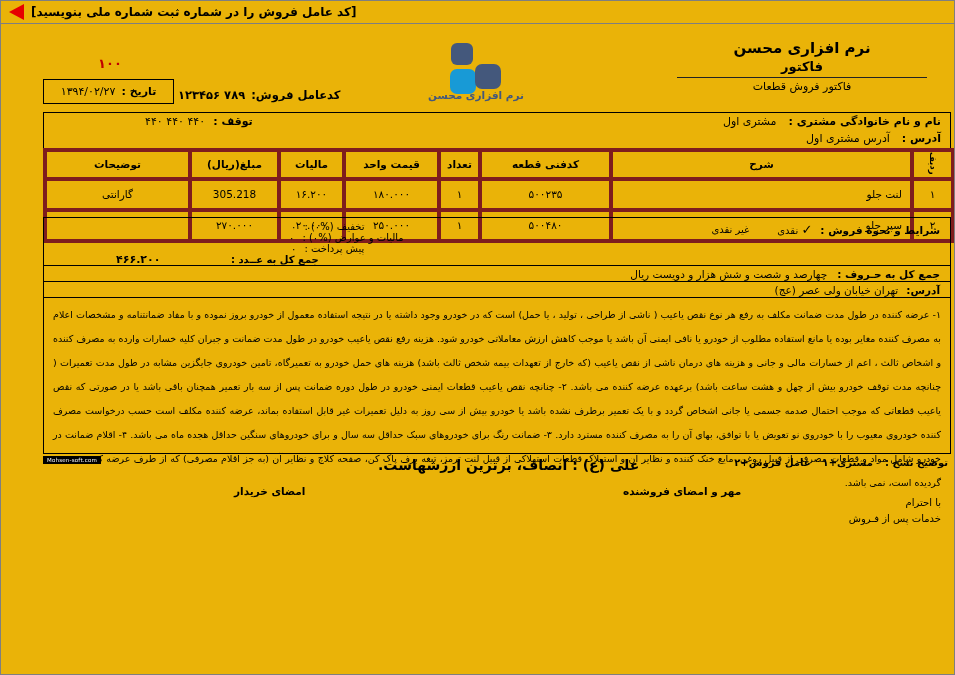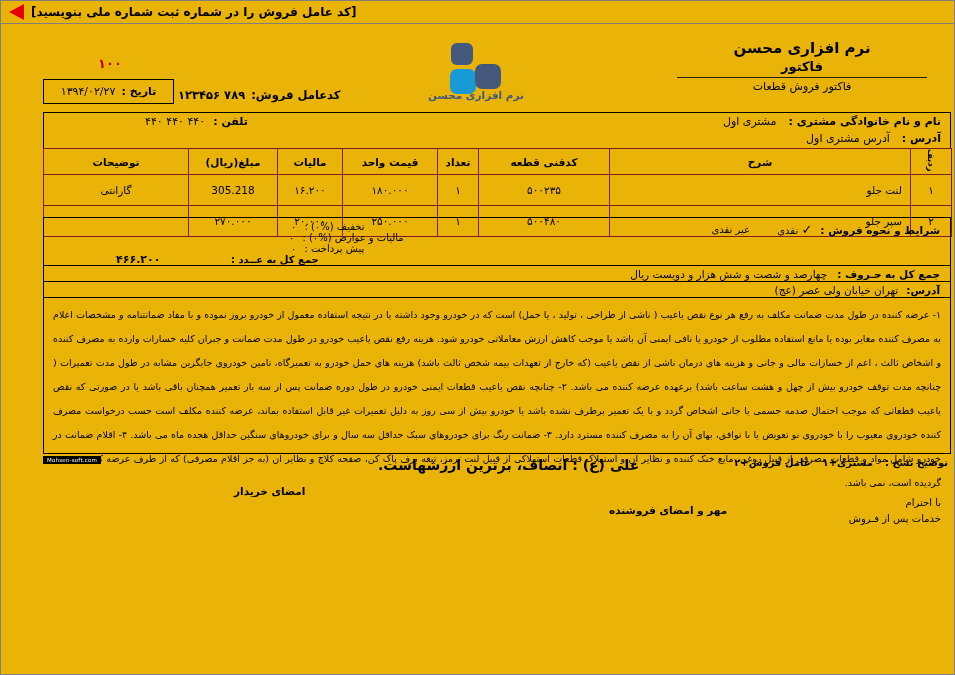--- a/index.html
+++ b/index.html
@@ -41,21 +41,21 @@
   .custbox { position:absolute; top:111px; left:42px; width:908px; height:37px;
              border:1px solid #000; font-size:11px; }
   .custline1 { position:absolute; top:2px; right:9px; display:flex; gap:12px; }
   .custline2 { position:absolute; top:19px; right:9px; display:flex; gap:12px; }
   .phone { position:absolute; top:2px; left:101px; display:flex; gap:8px; }
   .lbl { font-weight:bold; }
 
   
   .parts { position:absolute; top:147px; left:42px; width:908px;
            border-collapse:collapse; table-layout:fixed; font-size:10.5px; }
-  .parts th, .parts td { border:1px solid #7f1d1d; overflow:hidden; white-space:nowrap; }
+  .parts th, .parts td { border:4px solid #7f1d1d; overflow:hidden; white-space:nowrap; }
   .parts th { height:26px; font-weight:bold; text-align:center; font-size:10.5px; }
   .parts td { height:31px; text-align:center; }
   .parts td.c-desc { text-align:right; padding-right:8px; }
   .vtext { display:inline-block; writing-mode:vertical-rl; font-size:8.5px; line-height:1; }
 
   
   .sumbox { position:absolute; top:216px; left:42px; width:908px; height:49px;
             border:1px solid #000; font-size:10px; }
   .terms { position:absolute; top:4px; right:10px; display:flex; align-items:center; gap:8px; }
   .terms .lbl { font-size:10.5px; }
@@ -81,21 +81,21 @@
               border:1px solid #000; padding:5px 9px; }
   .legalbox p { font-size:9.5px; line-height:24px; text-align:justify; }
   .closing { font-size:10px; line-height:16px; }
 
   
   .badge { position:absolute; top:455px; left:42px; background:#000; color:#fff;
            font-size:5.5px; padding:1px 4px; direction:ltr; letter-spacing:.2px; }
   .copies { position:absolute; top:456px; right:6px; display:flex; gap:12px;
             font-size:10px; font-weight:bold; }
   .quote { position:absolute; top:456px; left:377px; font-size:14px; font-weight:bold; }
-  .sign-seller { position:absolute; top:484px; left:608px; font-size:10.5px; font-weight:bold;margin-top:19px; }
+  .sign-seller { position:absolute; top:484px; left:622px; font-size:10.5px; font-weight:bold; }
   .sign-buyer  { position:absolute; top:484px; left:233px; font-size:10.5px; font-weight:bold;text-align:right; }
   .ltr { direction:ltr; unicode-bidi:embed; }
 </style>
 </head>
 <body>
 
 <div class="page">
 
   <div class="topnote">
     <span class="tri"></span>
@@ -123,21 +123,21 @@
     <span>کدعامل فروش:</span>
     <span class="ltr">۱۲۳۴۵۶ ۷۸۹</span>
   </div>
 
   <div class="custbox">
     <div class="custline1">
       <span class="lbl">نام و نام خانوادگی مشتری :</span>
       <span>مشتری اول</span>
     </div>
     <div class="phone">
-      <span class="lbl">تلفن :</span>
+      <span class="lbl">توقف :</span>
       <span class="ltr">۴۴۰ ۴۴۰ ۴۴۰</span>
     </div>
     <div class="custline2">
       <span class="lbl">آدرس :</span>
       <span>آدرس مشتری اول</span>
     </div>
   </div>
 
   <table class="parts">
     <colgroup>

